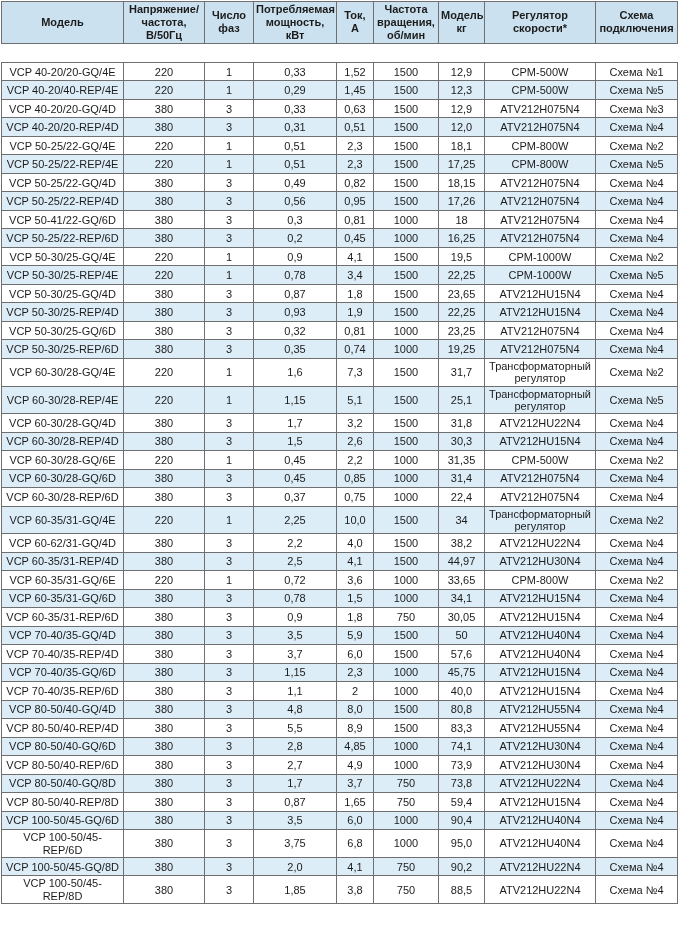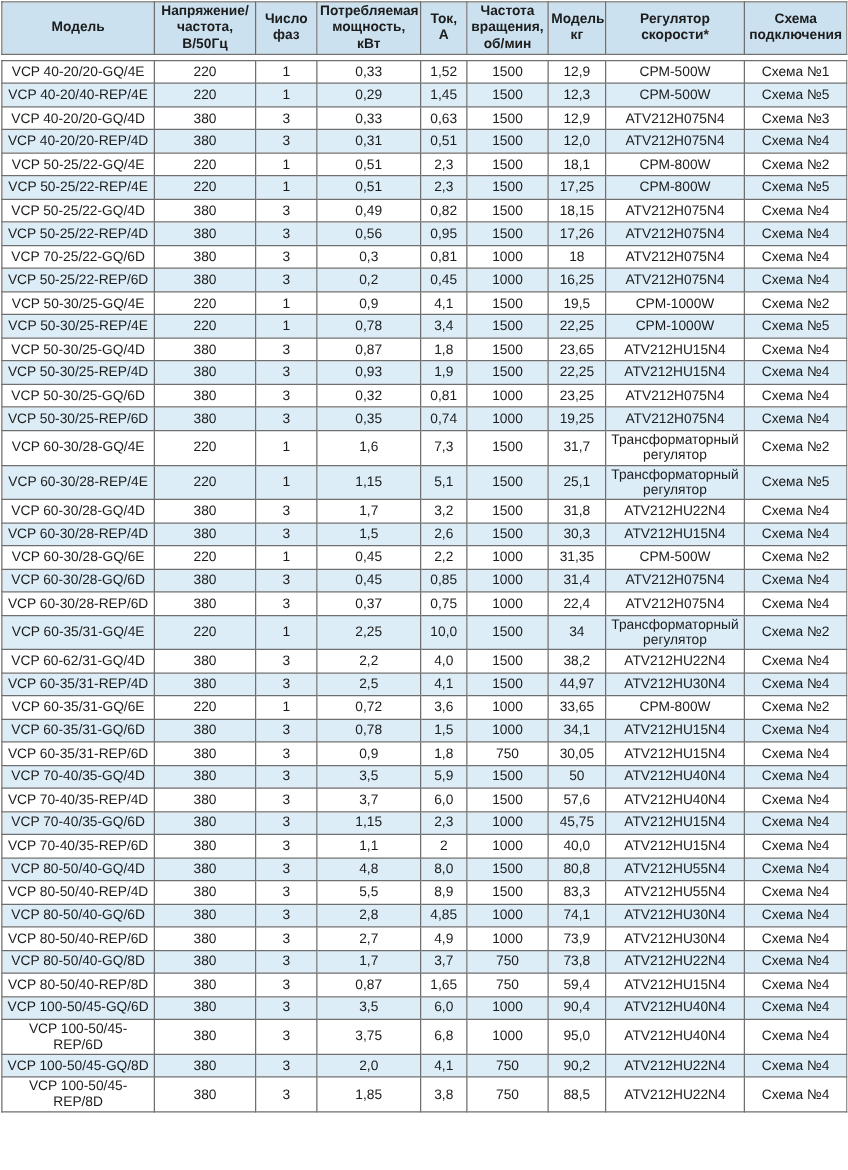--- a/index.html
+++ b/index.html
@@ -16,21 +16,21 @@
     color:var(--text);
     width:678px;
   }
   .page{padding:1px;}
   .tbl-wrap{width:676px;background:#ffffff;}
   table{
     border-collapse:collapse;
     table-layout:fixed;
     width:676px;
   }
-  table.body-tbl{margin-top:4px;}
+  table.body-tbl{margin-top:18px;}
   th,td{
     border:1px solid var(--border);
     text-align:center;
     vertical-align:middle;
     padding:1px 2px;
     overflow:hidden;
   }
   th{
     background:var(--header-bg);
     font-size:11px;
@@ -176,21 +176,21 @@
             <td>380</td>
             <td>3</td>
             <td>0,56</td>
             <td>0,95</td>
             <td>1500</td>
             <td>17,26</td>
             <td>ATV212H075N4</td>
             <td>Схема №4</td>
           </tr>
           <tr>
-            <td>VCP 70-25/22-GQ/6D</td>
+            <td>VCP 50-41/22-GQ/6D</td>
             <td>380</td>
             <td>3</td>
             <td>0,3</td>
             <td>0,81</td>
             <td>1000</td>
             <td>18</td>
             <td>ATV212H075N4</td>
             <td>Схема №4</td>
           </tr>
           <tr class="shaded">

